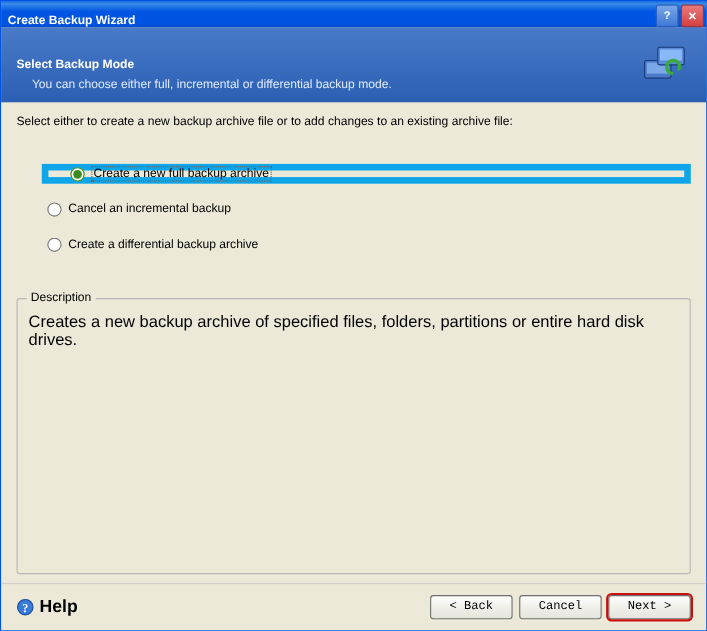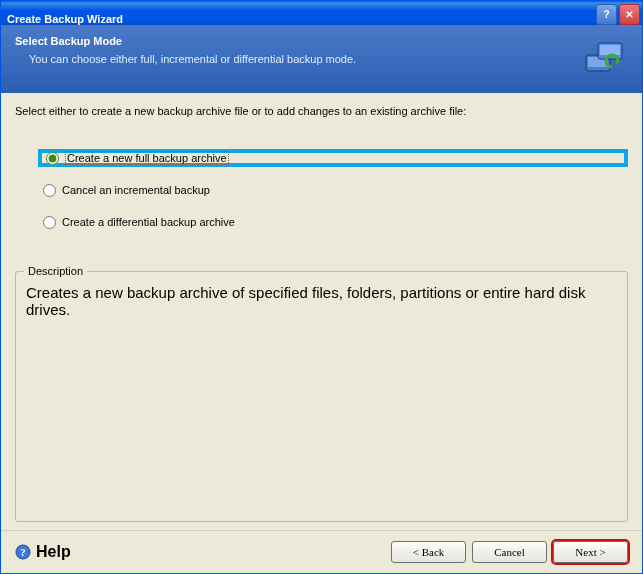--- a/index.html
+++ b/index.html
@@ -6,47 +6,47 @@
     body { font-family: Tahoma, Arial, sans-serif; font-size: 11px; background: #ece9d8; }
     
     .window { width: 643px; height: 574px; background: #ece9d8; border: 1px solid #0054e3; display: flex; flex-direction: column; }
     
     .titlebar { background: linear-gradient(to bottom, #0058e6 0%, #3a8ee6 8%, #0054e3 40%, #0054e3 88%, #0048c5 100%); height: 24px; display: flex; align-items: flex-end; padding: 0 2px 0 6px; color: white; font-weight: bold; font-size: 11px; }
     .titlebar-text { flex: 1; }
     .titlebar-buttons { display: flex; gap: 2px; }
     .titlebar-btn { width: 21px; height: 21px; background: linear-gradient(to bottom, #7ba7e8, #3e77d6); border: 1px solid #2b5fb3; border-radius: 3px; color: white; display: flex; align-items: center; justify-content: center; font-size: 10px; font-weight: bold; cursor: pointer; font-family: Marlett, Arial; }
     .titlebar-btn-close { background: linear-gradient(to bottom, #e87b7b, #d63e3e); border-color: #b32b2b; }
     
-    .header { background: linear-gradient(to bottom, #4a7ac8 0%, #2b5fb3 100%); padding: 10px 14px; color: white; display: flex; align-items: flex-start; min-height: 60px; }
+    .header { background: linear-gradient(to bottom, #4a7ac8 0%, #2b5fb3 100%); padding: 10px 14px; color: white; display: flex; align-items: flex-end; min-height: 60px; }
     .header-content { flex: 1; }
     .header-title { font-weight: bold; font-size: 11px; margin-bottom: 6px; color: white; }
     .header-subtitle { font-size: 11px; padding-left: 14px; color: #e0ecff; }
     .header-icon { width: 48px; height: 48px; margin-left: 8px; }
     
     .content { flex: 1; padding: 12px 14px 8px 14px; display: flex; flex-direction: column; }
     
     .instruction { font-size: 11px; margin-bottom: 32px; color: #000; }
     
     .radio-group { padding-left: 28px; }
     .radio-option { display: flex; align-items: center; margin-bottom: 14px; height: 18px; }
-    .radio-option.highlighted { border: 4px solid #0ea5e9; padding: 1px 4px; margin-left: -5px; }
+    .radio-option.highlighted { border: 6px solid #0ea5e9; padding: 1px 20px; margin-left: -5px; }
     .radio-input { width: 13px; height: 13px; margin-right: 6px; accent-color: #3a8a1e; }
     .radio-label { font-size: 11px; color: #000; }
     .radio-label.dotted { border: 1px dotted #666; padding: 0 1px; }
     
     .description-box { border: 1px solid #b8b8b8; border-radius: 3px; padding: 8px 10px 10px 10px; margin-top: 26px; position: relative; flex: 1; }
     .description-legend { position: absolute; top: -7px; left: 8px; background: #ece9d8; padding: 0 4px; font-size: 11px; color: #000; }
     .description-text { font-size: 15px; color: #000; margin-top: 4px; }
     
     .footer { display: flex; align-items: center; padding: 10px 14px; border-top: 1px solid #d4d0c8; }
     .help-section { display: flex; align-items: center; flex: 1; }
     .help-icon { width: 16px; height: 16px; margin-right: 5px; }
     .help-text { font-size: 16px; color: #000; font-weight: bold; }
     .footer-buttons { display: flex; gap: 6px; }
-    .btn { min-width: 75px; height: 22px; background: linear-gradient(to bottom, #fefefe, #f0f0ea, #e6e6de); border: 1px solid #707070; border-radius: 3px; font-size: 11px; color: #000; cursor: pointer; display: flex; align-items: center; justify-content: center; font-family: Liberation Serif, serif; }
+    .btn { min-width: 75px; height: 22px; background: linear-gradient(to bottom, #fefefe, #f0f0ea, #e6e6de); border: 1px solid #707070; border-radius: 3px; font-size: 11px; color: #000; cursor: pointer; display: flex; align-items: center; justify-content: center; font-family: Liberation Mono, monospace; }
     .btn.highlighted { outline: 2px solid #c91010; outline-offset: 0; }
   </style>
 </head>
 <body>
 
 <div class="window">
 
   <div class="titlebar">
     <span class="titlebar-text">Create Backup Wizard</span>
     <div class="titlebar-buttons">

